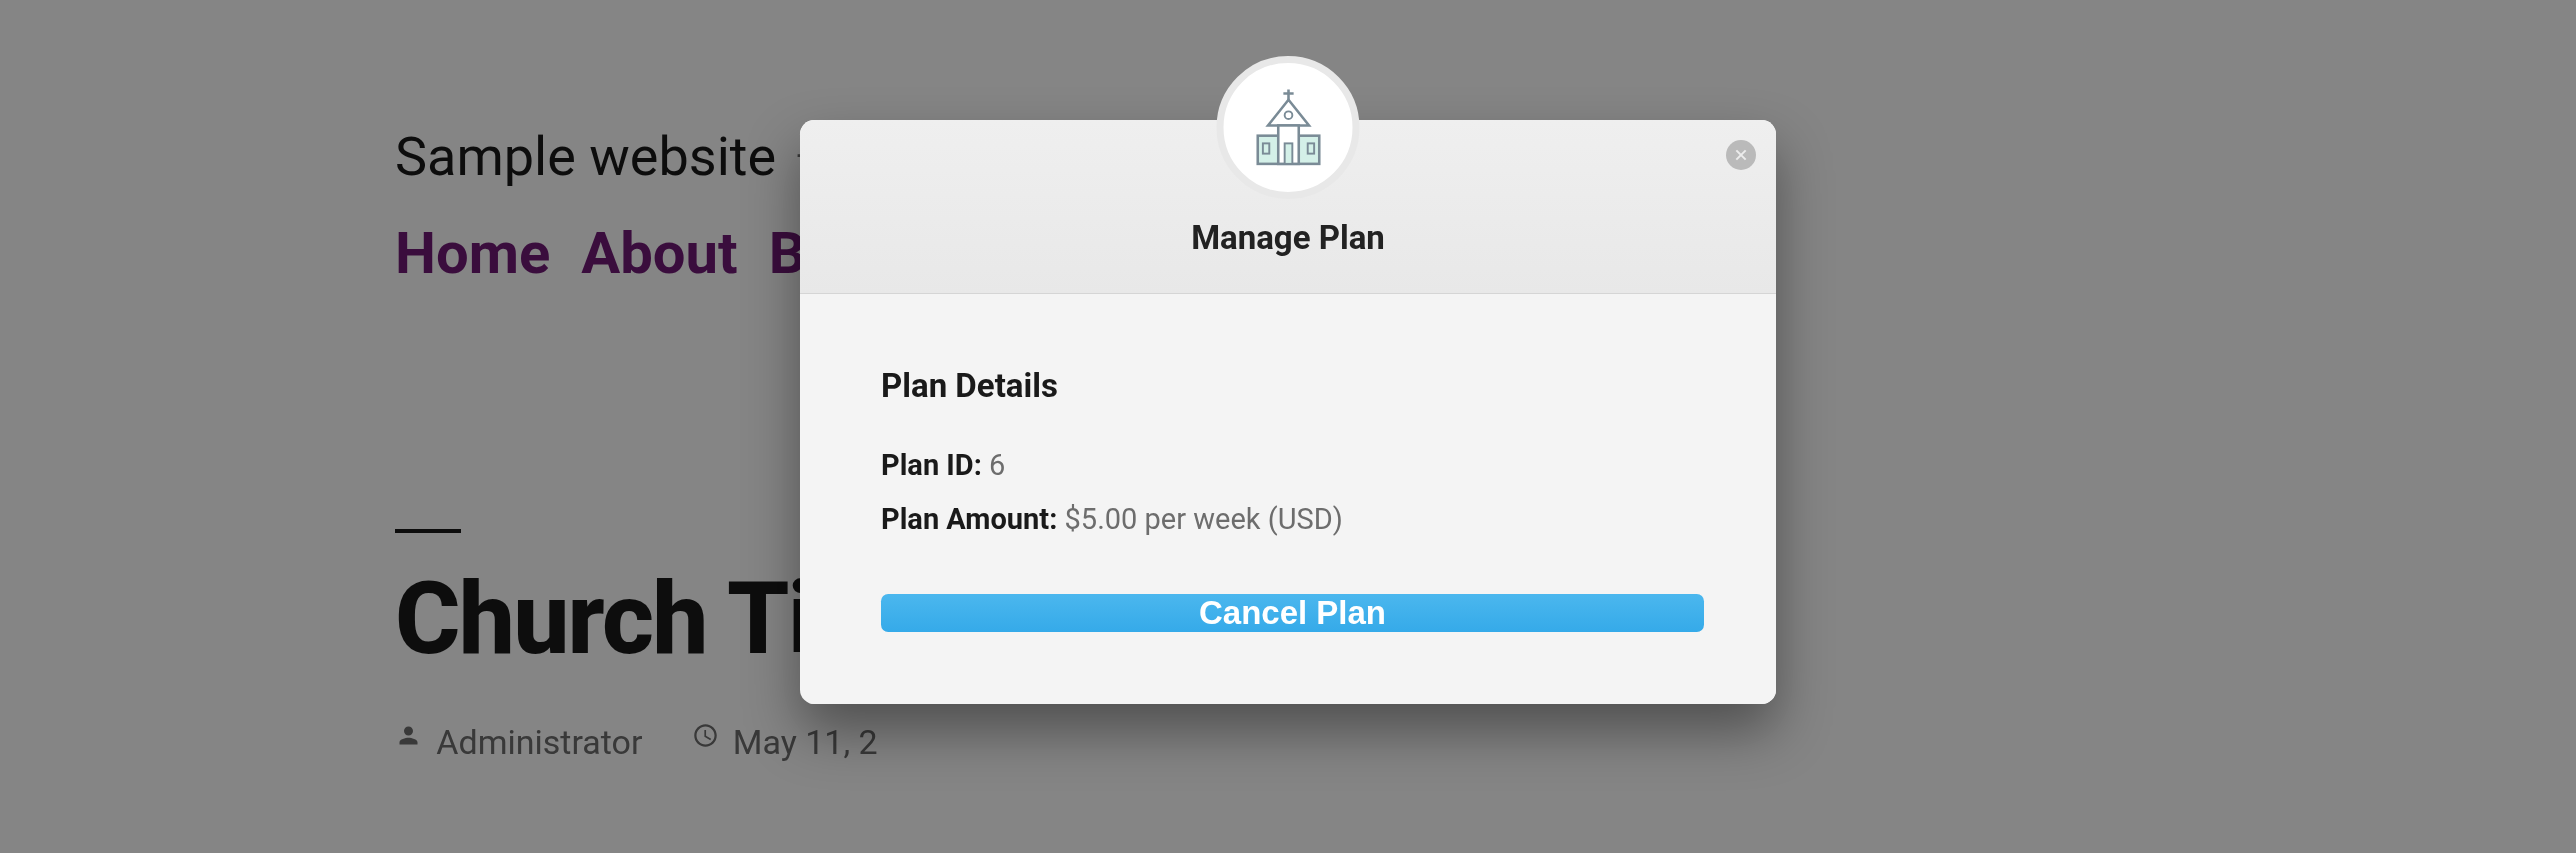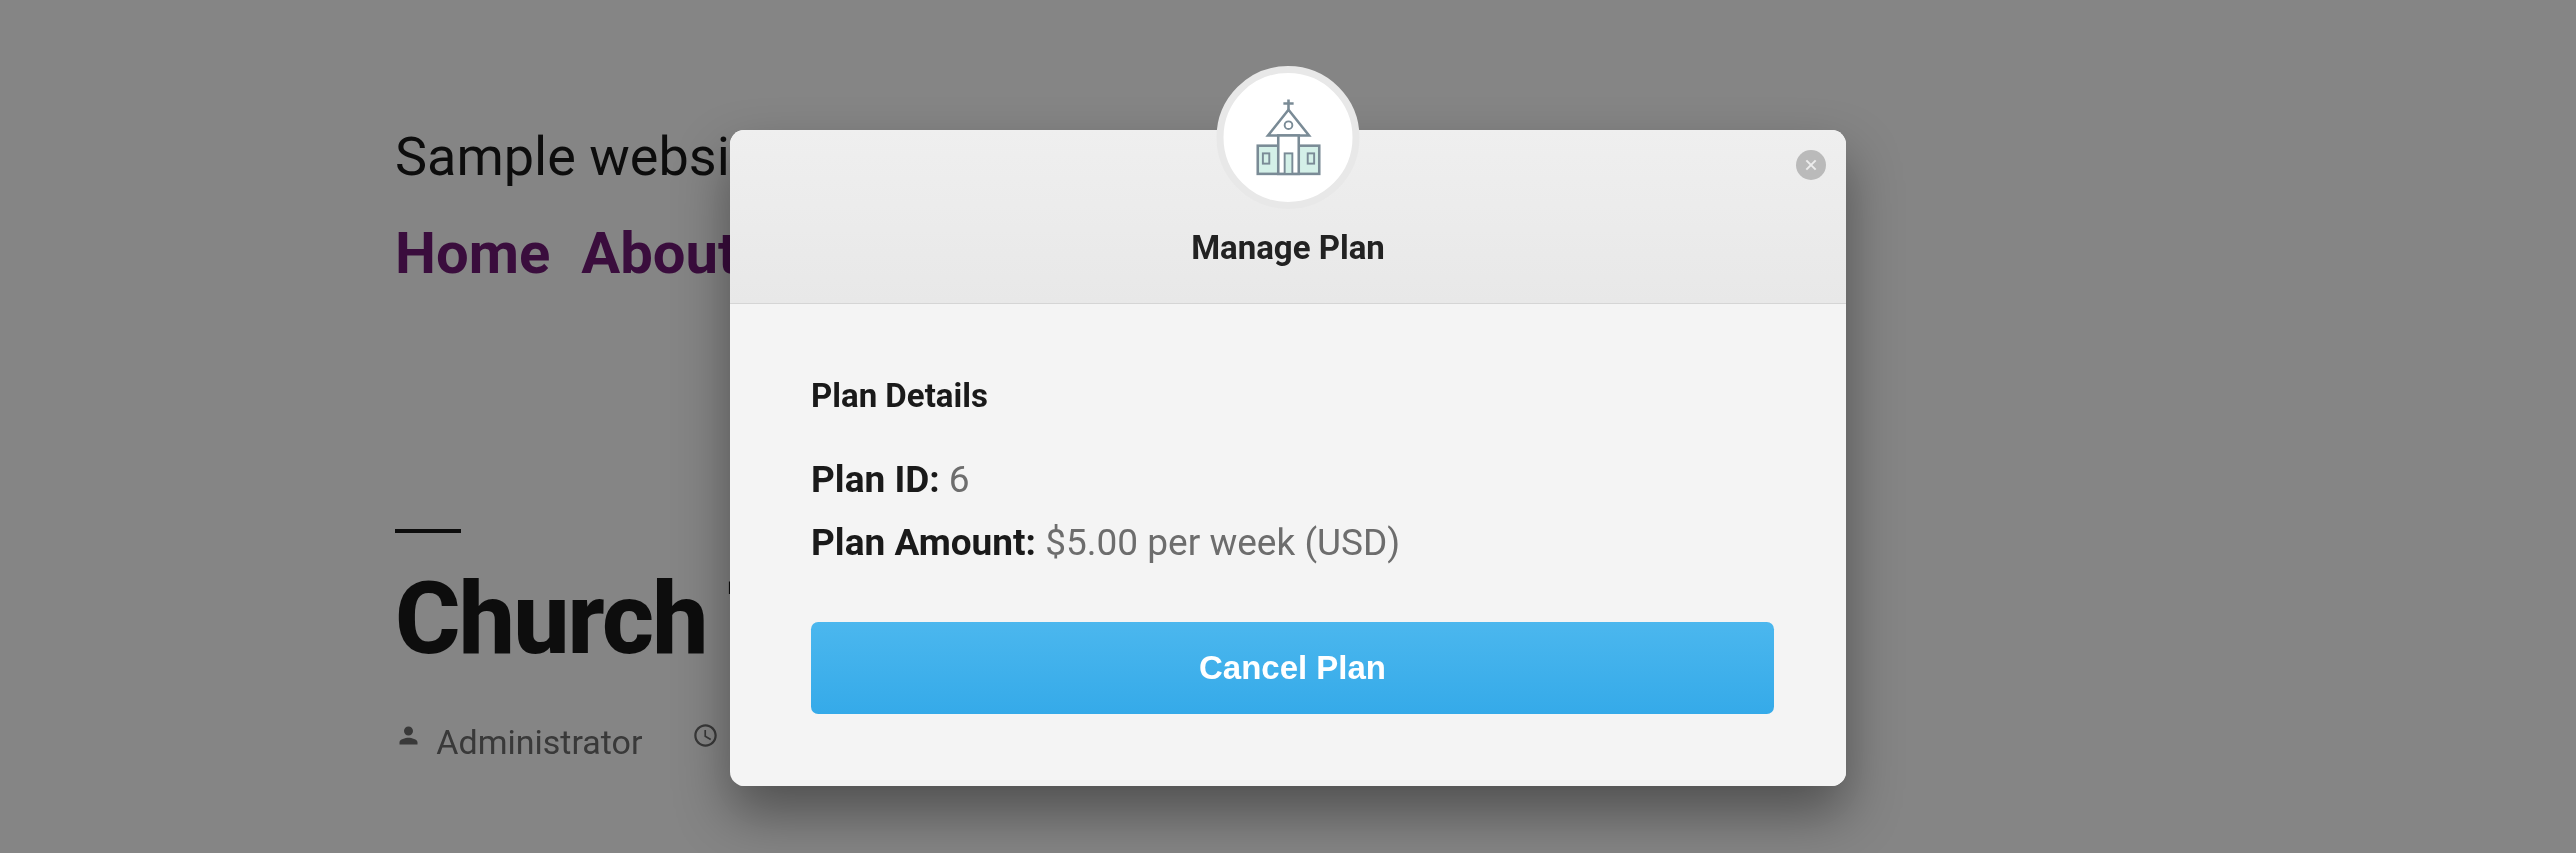--- a/index.html
+++ b/index.html
@@ -124,24 +124,24 @@
       top: 0;
       left: 0;
       width: 100%;
       height: 100%;
       background: rgba(0, 0, 0, 0.48);
     }
     
     
     .modal-wrapper {
       position: absolute;
-      top: 66px;
+      top: 56px;
       left: 50%;
       transform: translateX(-50%);
-      width: 1116px;
+      width: 976px;
     }
     
     .modal-badge {
       position: absolute;
       top: 0;
       left: 50%;
       transform: translateX(-50%);
       width: 143px;
       height: 143px;
       background: #fff;
@@ -211,38 +211,37 @@
     }
     
     .section-title {
       font-size: 33px;
       font-weight: 700;
       color: #1a1a1a;
       margin-bottom: 43px;
     }
     
     .detail-row {
-      font-size: 37px;
+      font-size: 29px;
       color: #1a1a1a;
       margin-bottom: 19.7px;
     }
     
     .detail-label {
       font-weight: 700;
     }
     
     .detail-value {
       font-weight: 400;
       color: #6d6d6d;
     }
     
     .cancel-button {
       width: 100%;
       margin-top: 39px;
-      padding: 27px;
       background: linear-gradient(to bottom, #4bb7ee, #35aae9);
       border: none;
       border-radius: 7.2px;
       color: #fff;
       font-size: 33px;
       font-weight: 700;
       cursor: pointer;
     }
   </style>
 </head>

